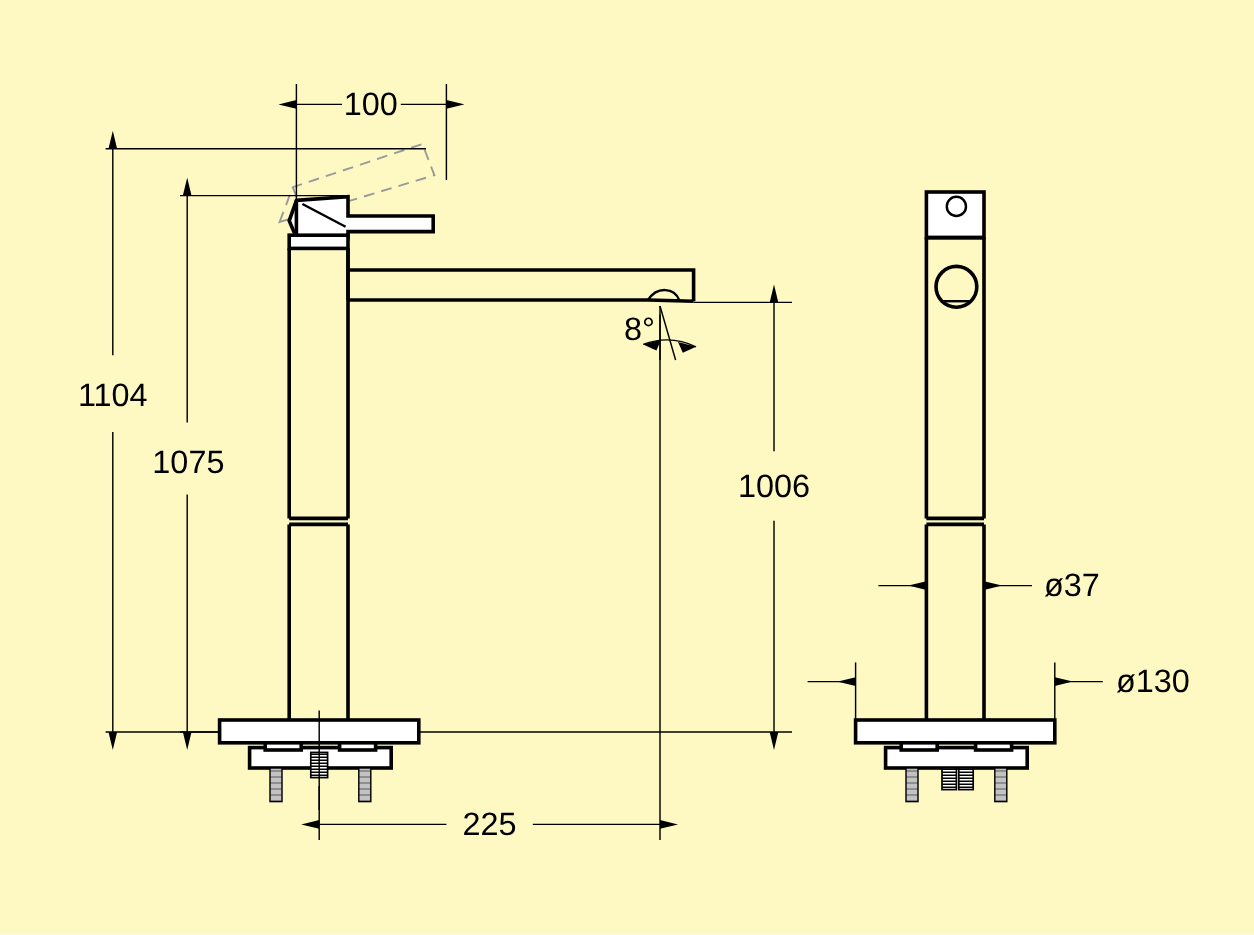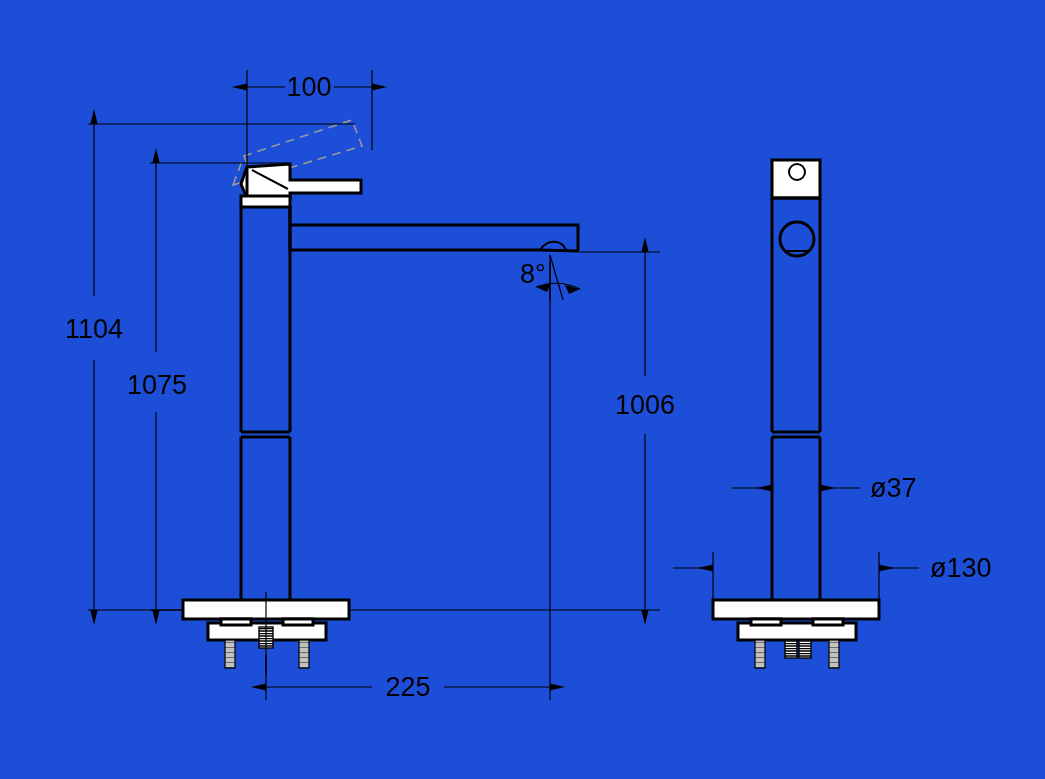--- a/index.html
+++ b/index.html
@@ -7,21 +7,21 @@
     padding: 0;
     background: #ffffff;
   }
   body {
     font-family: "Liberation Sans", sans-serif;
   }
   #drawing-root {
     position: relative;
     width: 1045px;
     height: 779px;
-    background: #1d4ed8;
+    background: #fef9c3;
     overflow: hidden;
   }
   svg#drawing-canvas {
     position: absolute;
     top: 0;
     left: 0;
     width: 1045px;
     height: 779px;
     display: block;
   }

